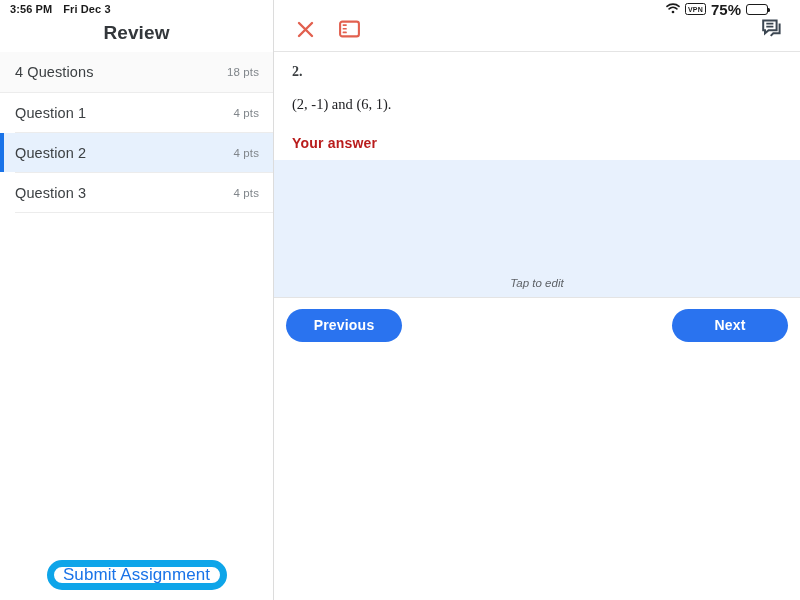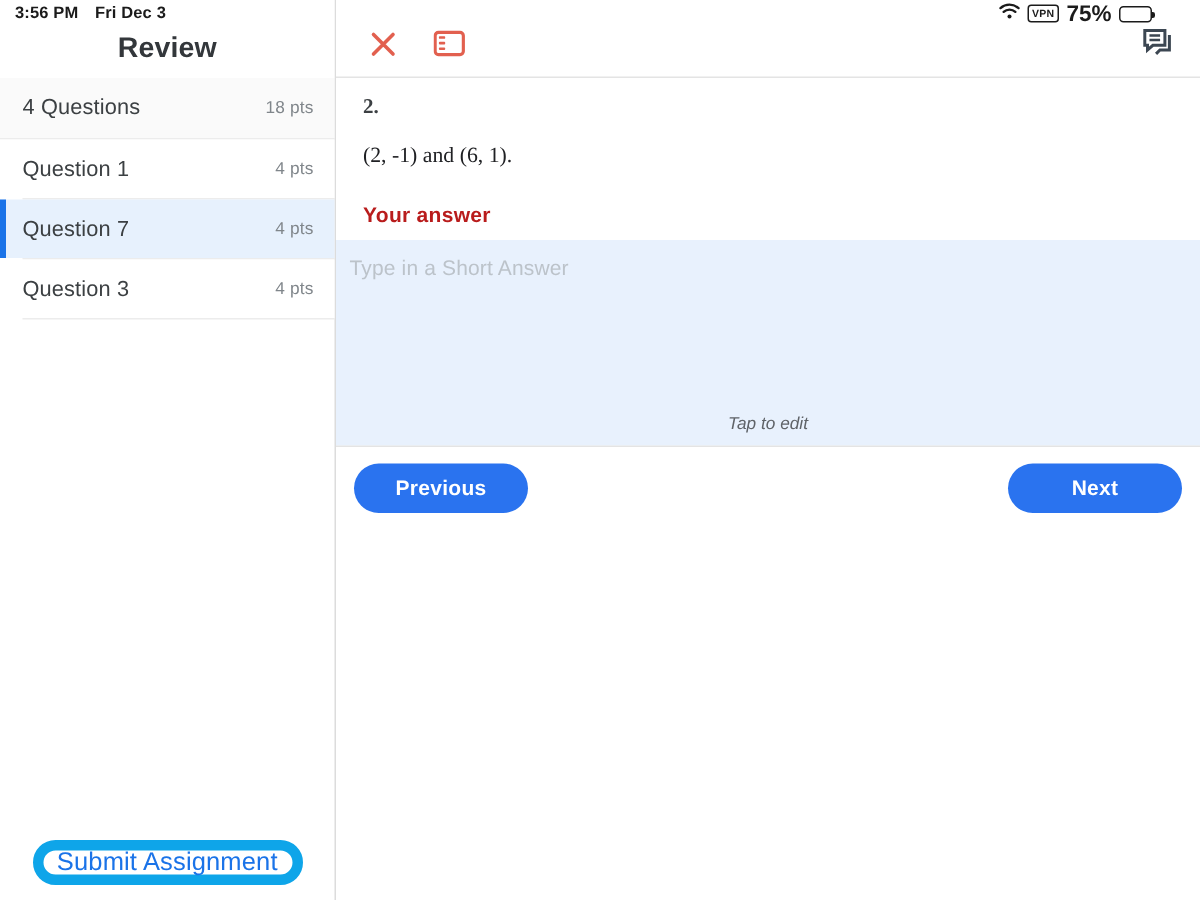--- a/index.html
+++ b/index.html
@@ -81,21 +81,21 @@
   
   .split {
     position: absolute;
     top: 0; left: 0;
     width: 800px; height: 600px;
     display: flex;
   }
 
   
   .sidebar {
-    width: 224px;
+    width: 274px;
     height: 600px;
     background: #ffffff;
     border-right: 1px solid #dcdcdc;
     display: flex;
     flex-direction: column;
     position: relative;
   }
 
   .sidebar-header {
     height: 52px;
@@ -314,21 +314,21 @@
         </div>
         <div class="row-sep full"></div>
 
         <div class="q-row">
           <span class="q-label">Question 1</span>
           <span class="q-pts">4 pts</span>
         </div>
         <div class="row-sep"></div>
 
         <div class="q-row selected">
-          <span class="q-label">Question 7</span>
+          <span class="q-label">Question 2</span>
           <span class="q-pts">4 pts</span>
         </div>
         <div class="row-sep"></div>
 
         <div class="q-row">
           <span class="q-label">Question 3</span>
           <span class="q-pts">4 pts</span>
         </div>
         <div class="row-sep"></div>
 
@@ -381,21 +381,20 @@
         </div>
       </div>
 
       <div class="question-body">
         <div class="q-number">2.</div>
         <div class="q-text">(2, -1) and (6, 1).</div>
         <div class="answer-label">Your answer</div>
       </div>
 
       <div class="answer-box">
-        <div class="answer-placeholder">Type in a Short Answer</div>
         <div class="tap-to-edit">Tap to edit</div>
       </div>
 
       <div class="nav-bar">
         <button class="nav-btn prev">Previous</button>
         <button class="nav-btn next">Next</button>
       </div>
 
       <div class="content-rest"></div>
 

